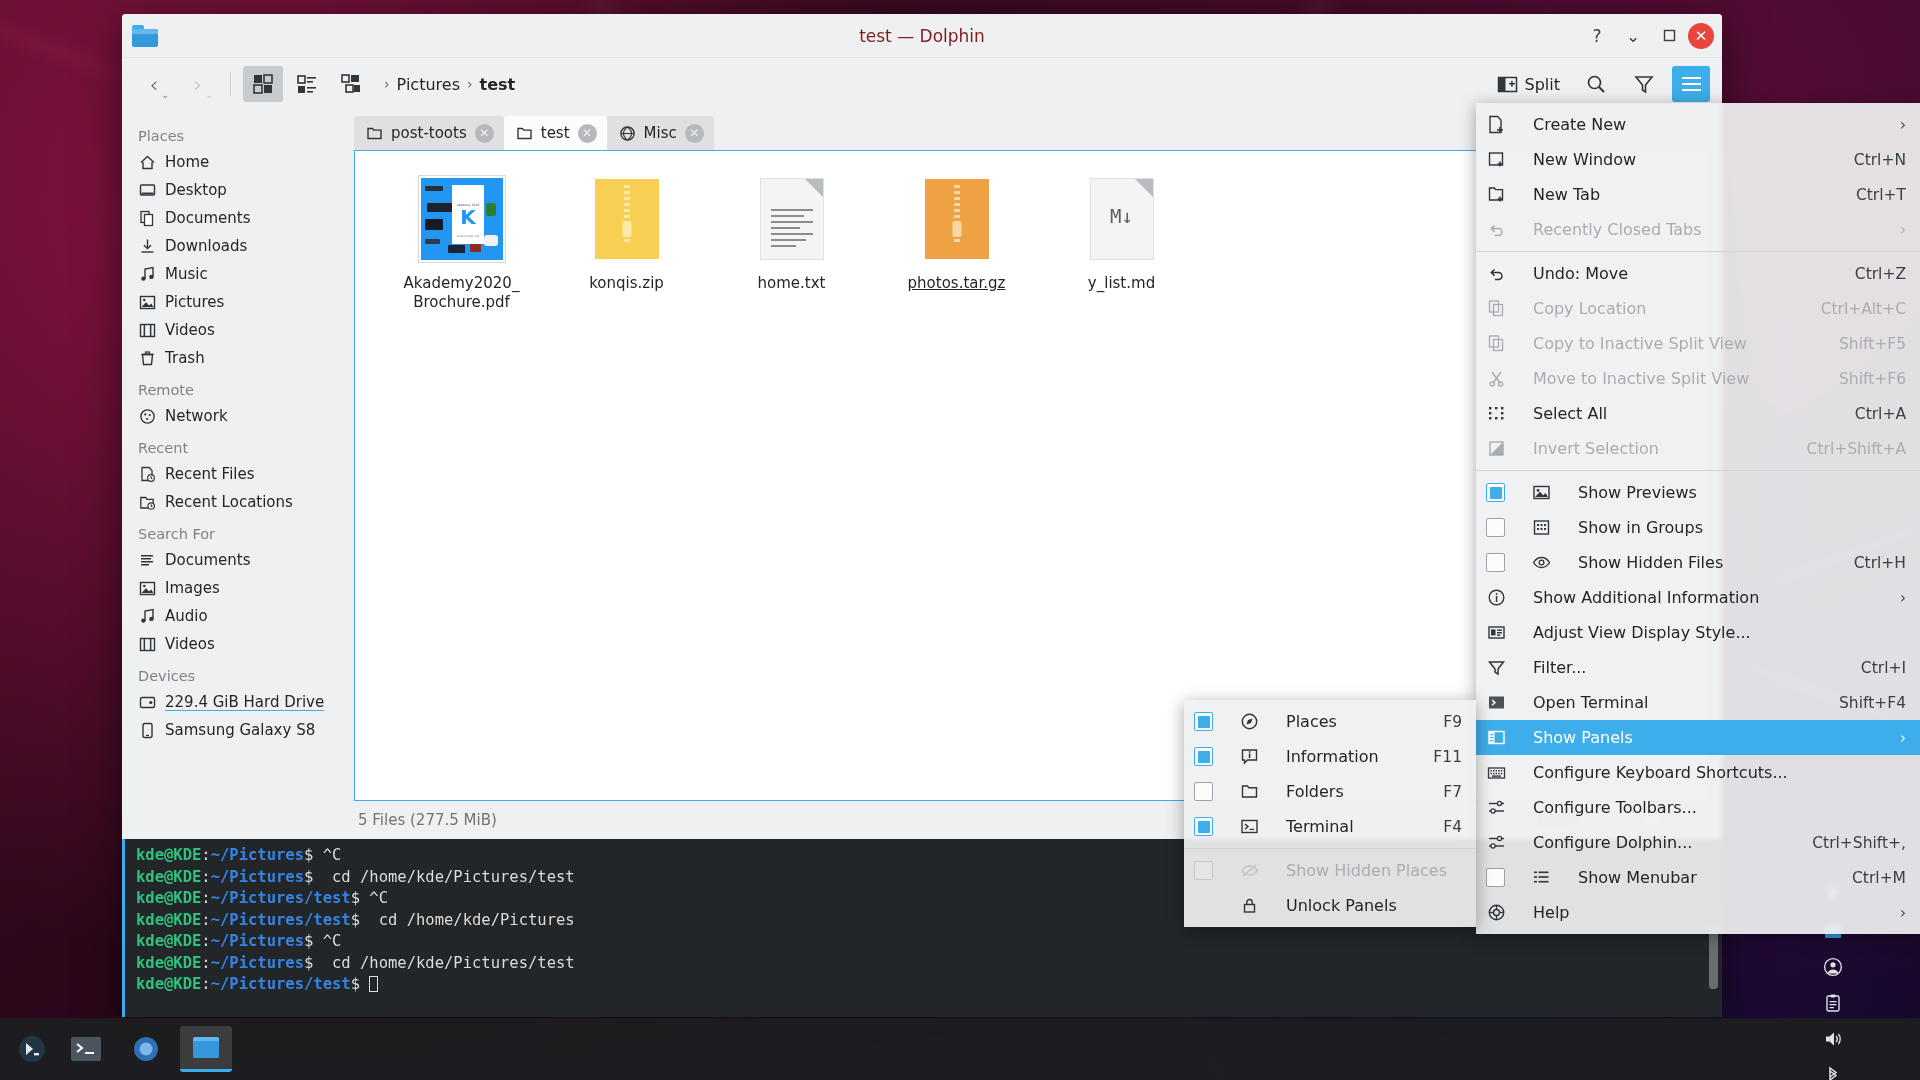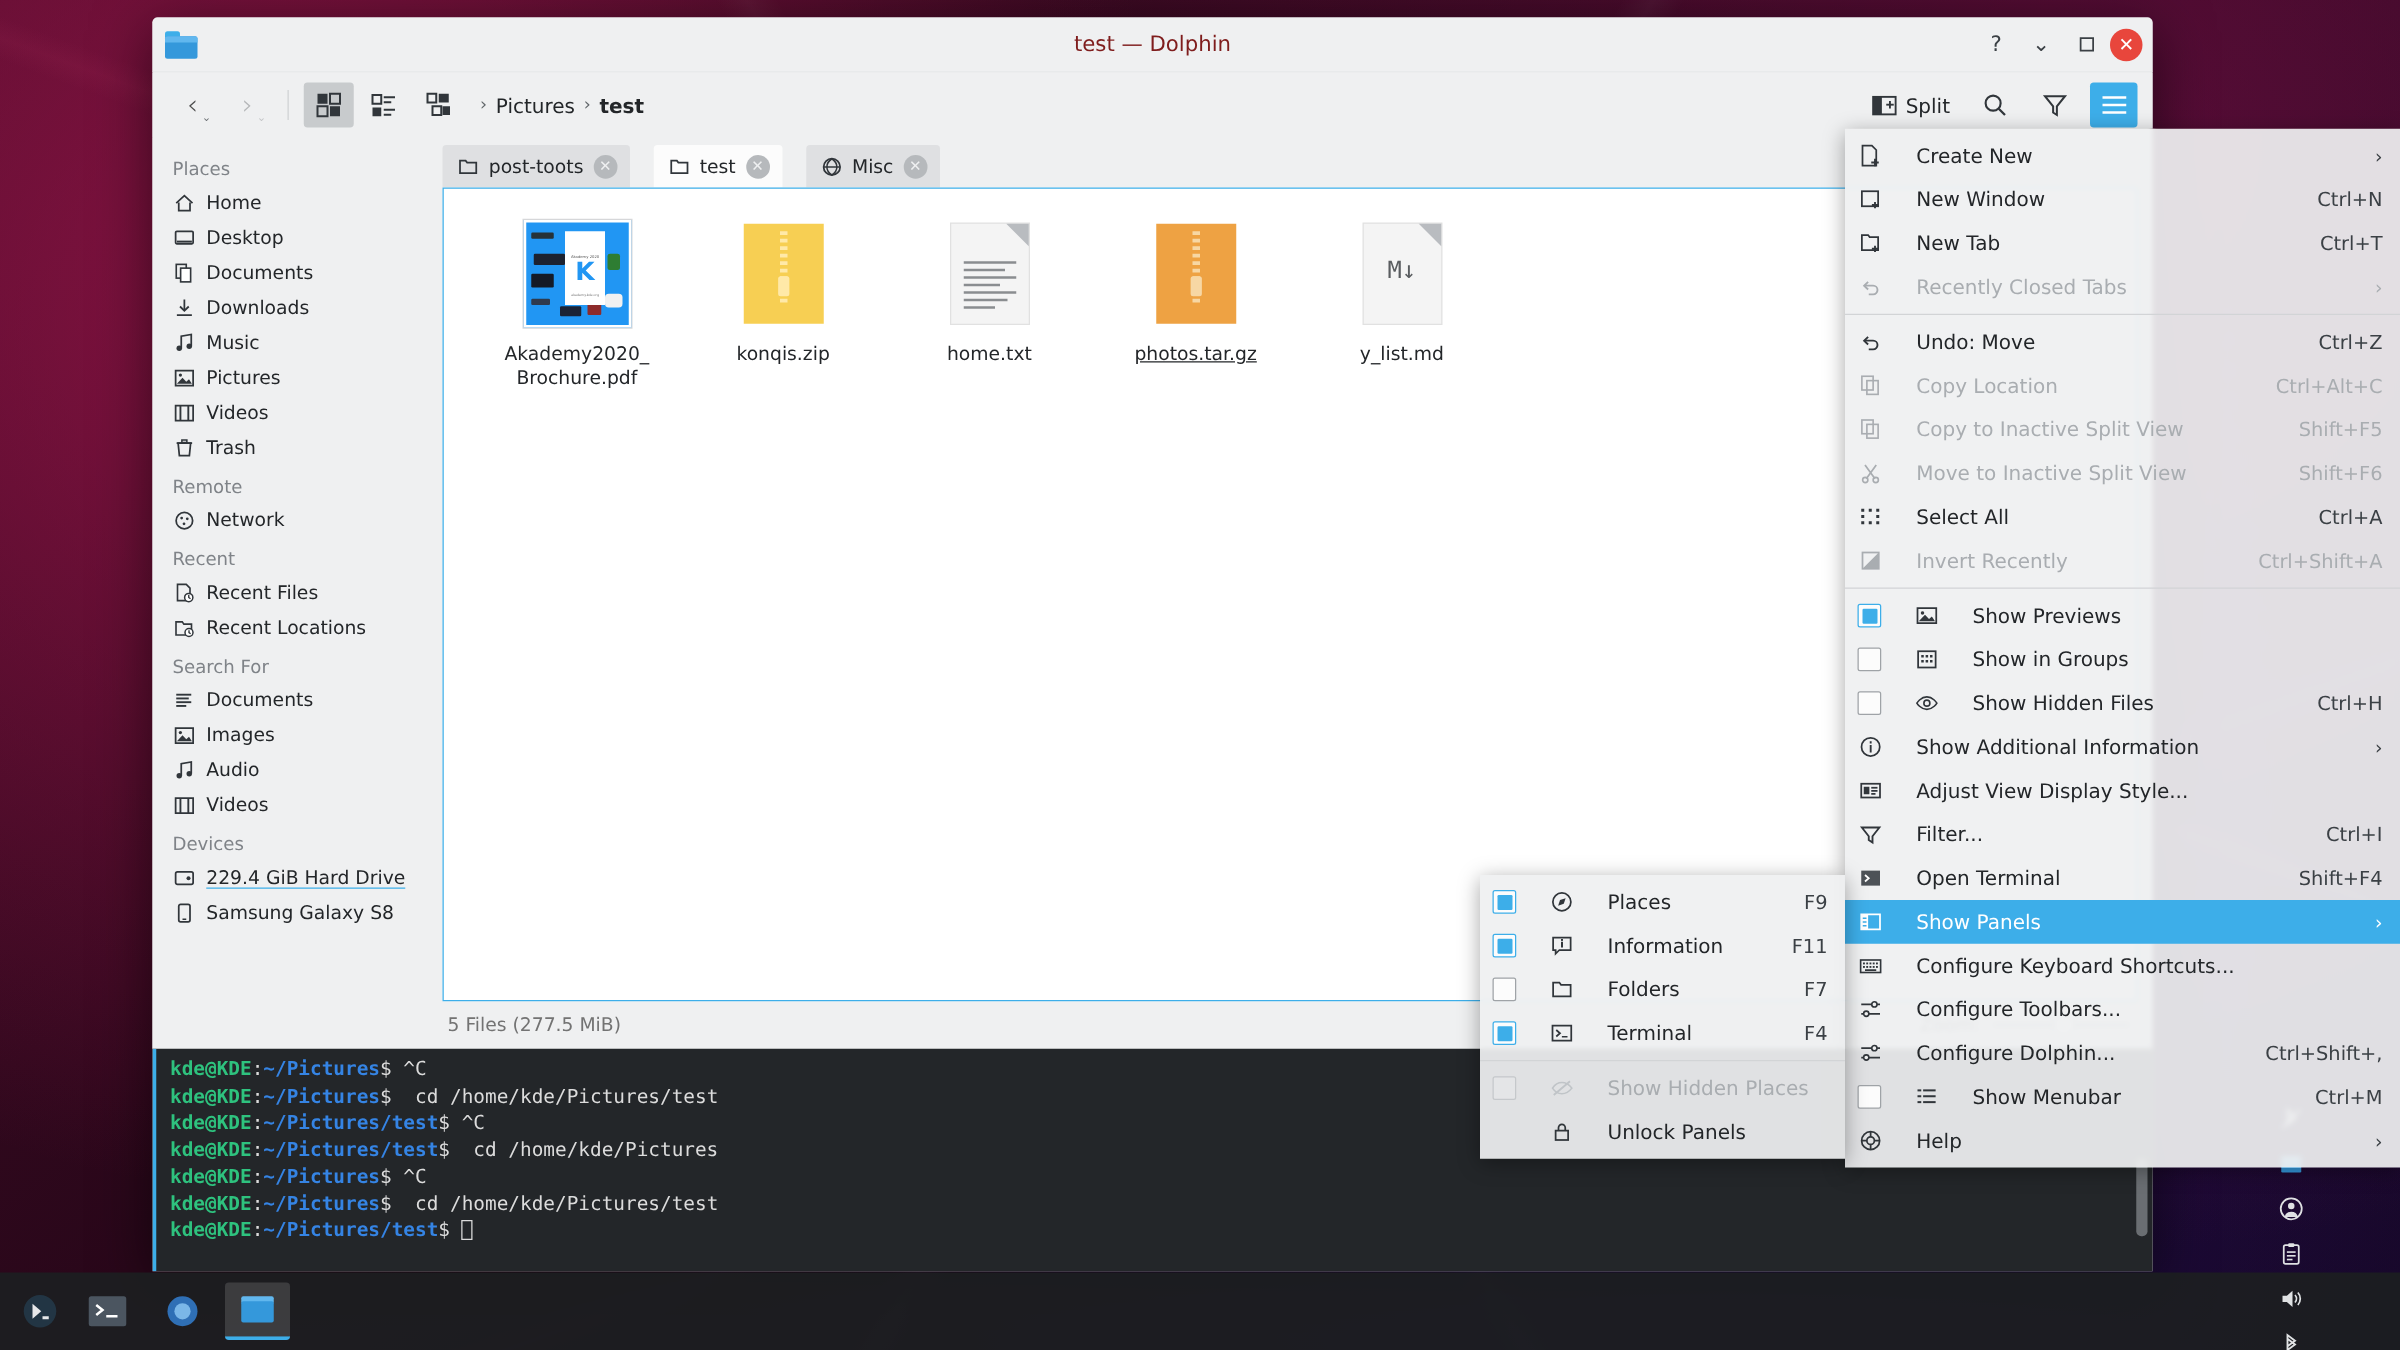--- a/index.html
+++ b/index.html
@@ -93,21 +93,21 @@
   .sb-head{ color:#7f8388; font-size:14.5px; margin:10px 0 4px 6px;}
   .sb-item{
     display:flex;align-items:center;gap:9px; padding:4px 6px; border-radius:3px;
     line-height:20px;
   }
   .sb-item .ico{width:18px;height:18px;display:flex;align-items:center;justify-content:center;color:#31363b;}
   .sb-item.underlined .lbl{ text-decoration:underline; text-decoration-color:#3daee9; text-underline-offset:3px;}
 
   
   .main{ flex:1; display:flex; flex-direction:column; min-width:0; background:#eff0f1;}
-  .tabrow{ height:40px; display:flex; align-items:flex-end; padding-left:10px; gap:19px; flex:none;}
+  .tabrow{ height:40px; display:flex; align-items:flex-end; padding-left:10px; gap:0; flex:none;}
   .tab{
     height:34px; display:flex; align-items:center; gap:8px; padding:0 10px 0 12px;
     background:#dfe0e2; border-radius:3px 3px 0 0; font-size:15px; color:#232629;
     min-width:100px;
   }
   .tab.active{ background:#fcfcfc; }
   .tab .x{
     width:19px;height:19px;border-radius:50%;background:#b6b9bc;color:#eff0f1;
     display:flex;align-items:center;justify-content:center;font-size:12px;
   }
@@ -780,21 +780,21 @@
     <span class="sc">Ctrl+A</span>
   </div>
 
   <div class="mi disabled">
     <span class="mico">
         <svg width="19" height="19" viewBox="0 0 19 19">
           <rect x="3" y="3" width="13" height="13" fill="none" stroke="#a9adb1" stroke-width="1.4"></rect>
           <path d="M3 16 16 3v13z" fill="#a9adb1"></path>
         </svg>
       </span>
-    <span class="lbl">Invert Recently</span>
+    <span class="lbl">Invert Selection</span>
     <span class="sc">Ctrl+Shift+A</span>
   </div>
 
   <div class="msep"></div>
 
   <div class="mi">
     <span class="chk on"></span>
     <span class="mico">
         <svg width="19" height="19" viewBox="0 0 19 19">
           <rect x="2" y="3.5" width="15" height="12" fill="none" stroke="#31363b" stroke-width="1.4"></rect>

